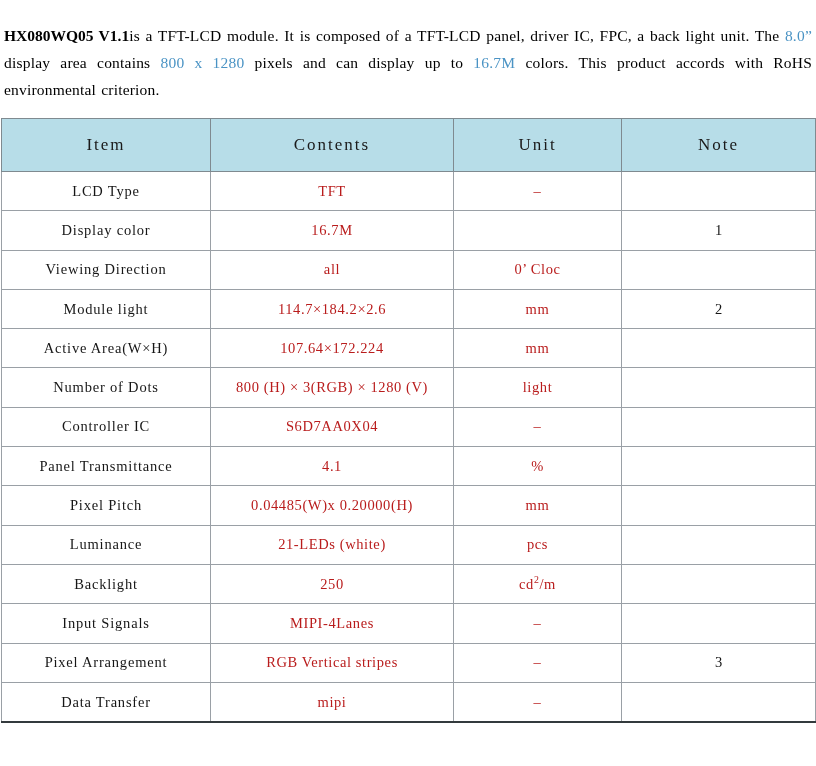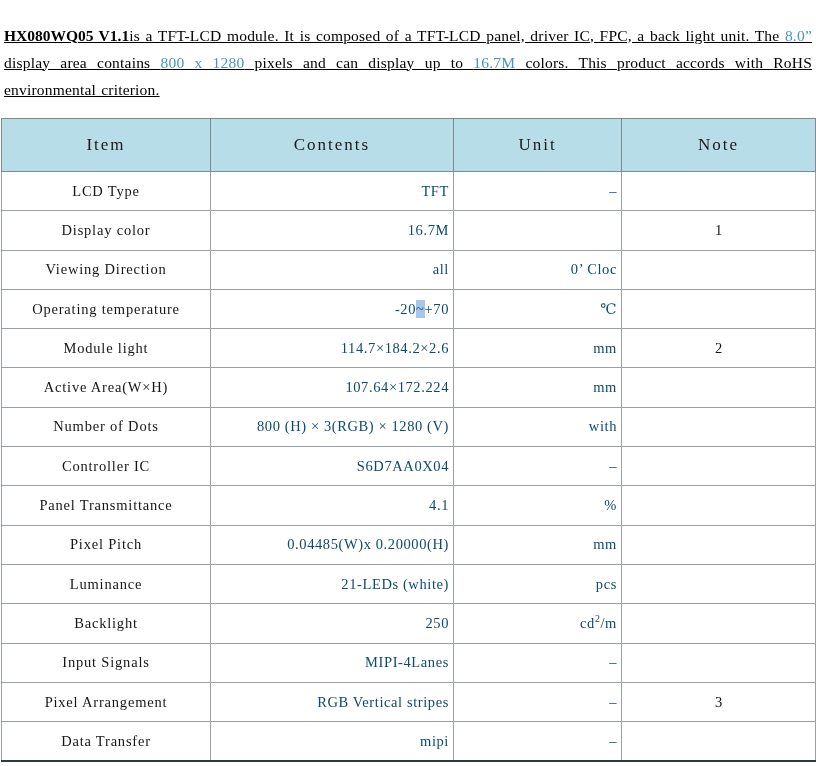--- a/index.html
+++ b/index.html
@@ -23,21 +23,20 @@
   }
 
   
   .intro {
     padding: 6px 4px 0 4px;
     font-size: 15.5px;
     line-height: 27px;
     letter-spacing: 0.2px;
     text-align: justify;
     word-spacing: 1px;
-    text-decoration: underline;
   }
   .intro .model {
     font-weight: bold;
     letter-spacing: 0px;
   }
   .blue {
     color: #4a93c4;
   }
 
   
@@ -79,23 +78,22 @@
     height: 38.3px;
     background: #ffffff;
   }
   table.spec tbody td.item {
     letter-spacing: 0.8px;
     color: #161616;
     text-align: center;
   }
   table.spec tbody td.content,
   table.spec tbody td.unit {
-    color: #0c4a6e;
+    color: #b91c1c;
     letter-spacing: 0.6px;
-    text-align: right;
   }
   table.spec tbody td.note {
     color: #161616;
   }
   table.spec tbody tr:last-child td {
     border-bottom: 2px solid #333a3d;
   }
 
   .sel {
     background: #a8c6ea;
@@ -145,41 +143,35 @@
             <td class="unit"></td>
             <td class="note">1</td>
           </tr>
           <tr>
             <td class="item">Viewing Direction</td>
             <td class="content">all</td>
             <td class="unit">0’ Cloc</td>
             <td class="note"></td>
           </tr>
           <tr>
-            <td class="item">Operating temperature</td>
-            <td class="content">-20<span class="sel">~</span>+70</td>
-            <td class="unit">℃</td>
-            <td class="note"></td>
-          </tr>
-          <tr>
             <td class="item">Module light</td>
             <td class="content">114.7×184.2×2.6</td>
             <td class="unit">mm</td>
             <td class="note">2</td>
           </tr>
           <tr>
             <td class="item">Active Area(W×H)</td>
             <td class="content">107.64×172.224</td>
             <td class="unit">mm</td>
             <td class="note"></td>
           </tr>
           <tr>
             <td class="item">Number of Dots</td>
             <td class="content">800 (H) × 3(RGB) × 1280 (V)</td>
-            <td class="unit">with</td>
+            <td class="unit">light</td>
             <td class="note"></td>
           </tr>
           <tr>
             <td class="item">Controller IC</td>
             <td class="content">S6D7AA0X04</td>
             <td class="unit">–</td>
             <td class="note"></td>
           </tr>
           <tr>
             <td class="item">Panel Transmittance</td>

